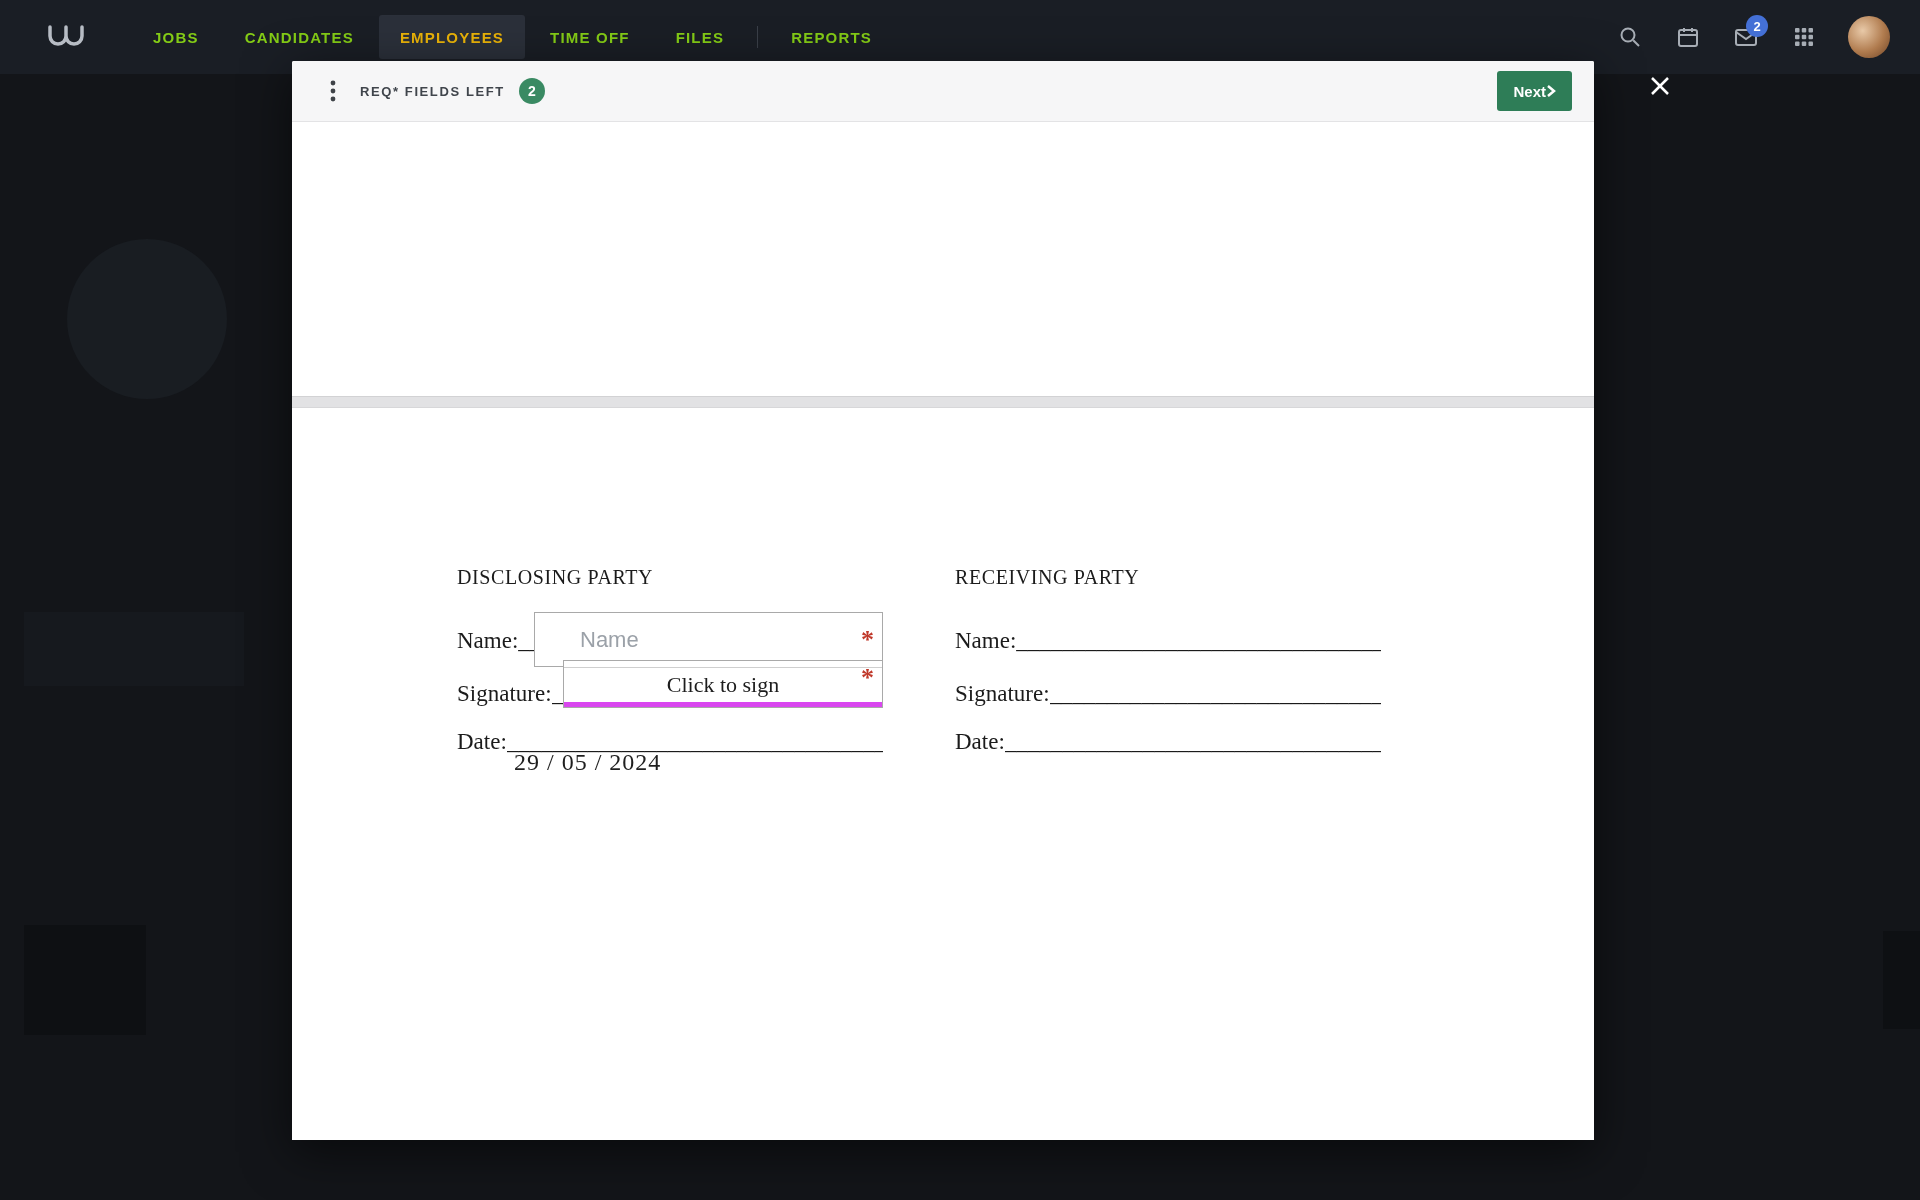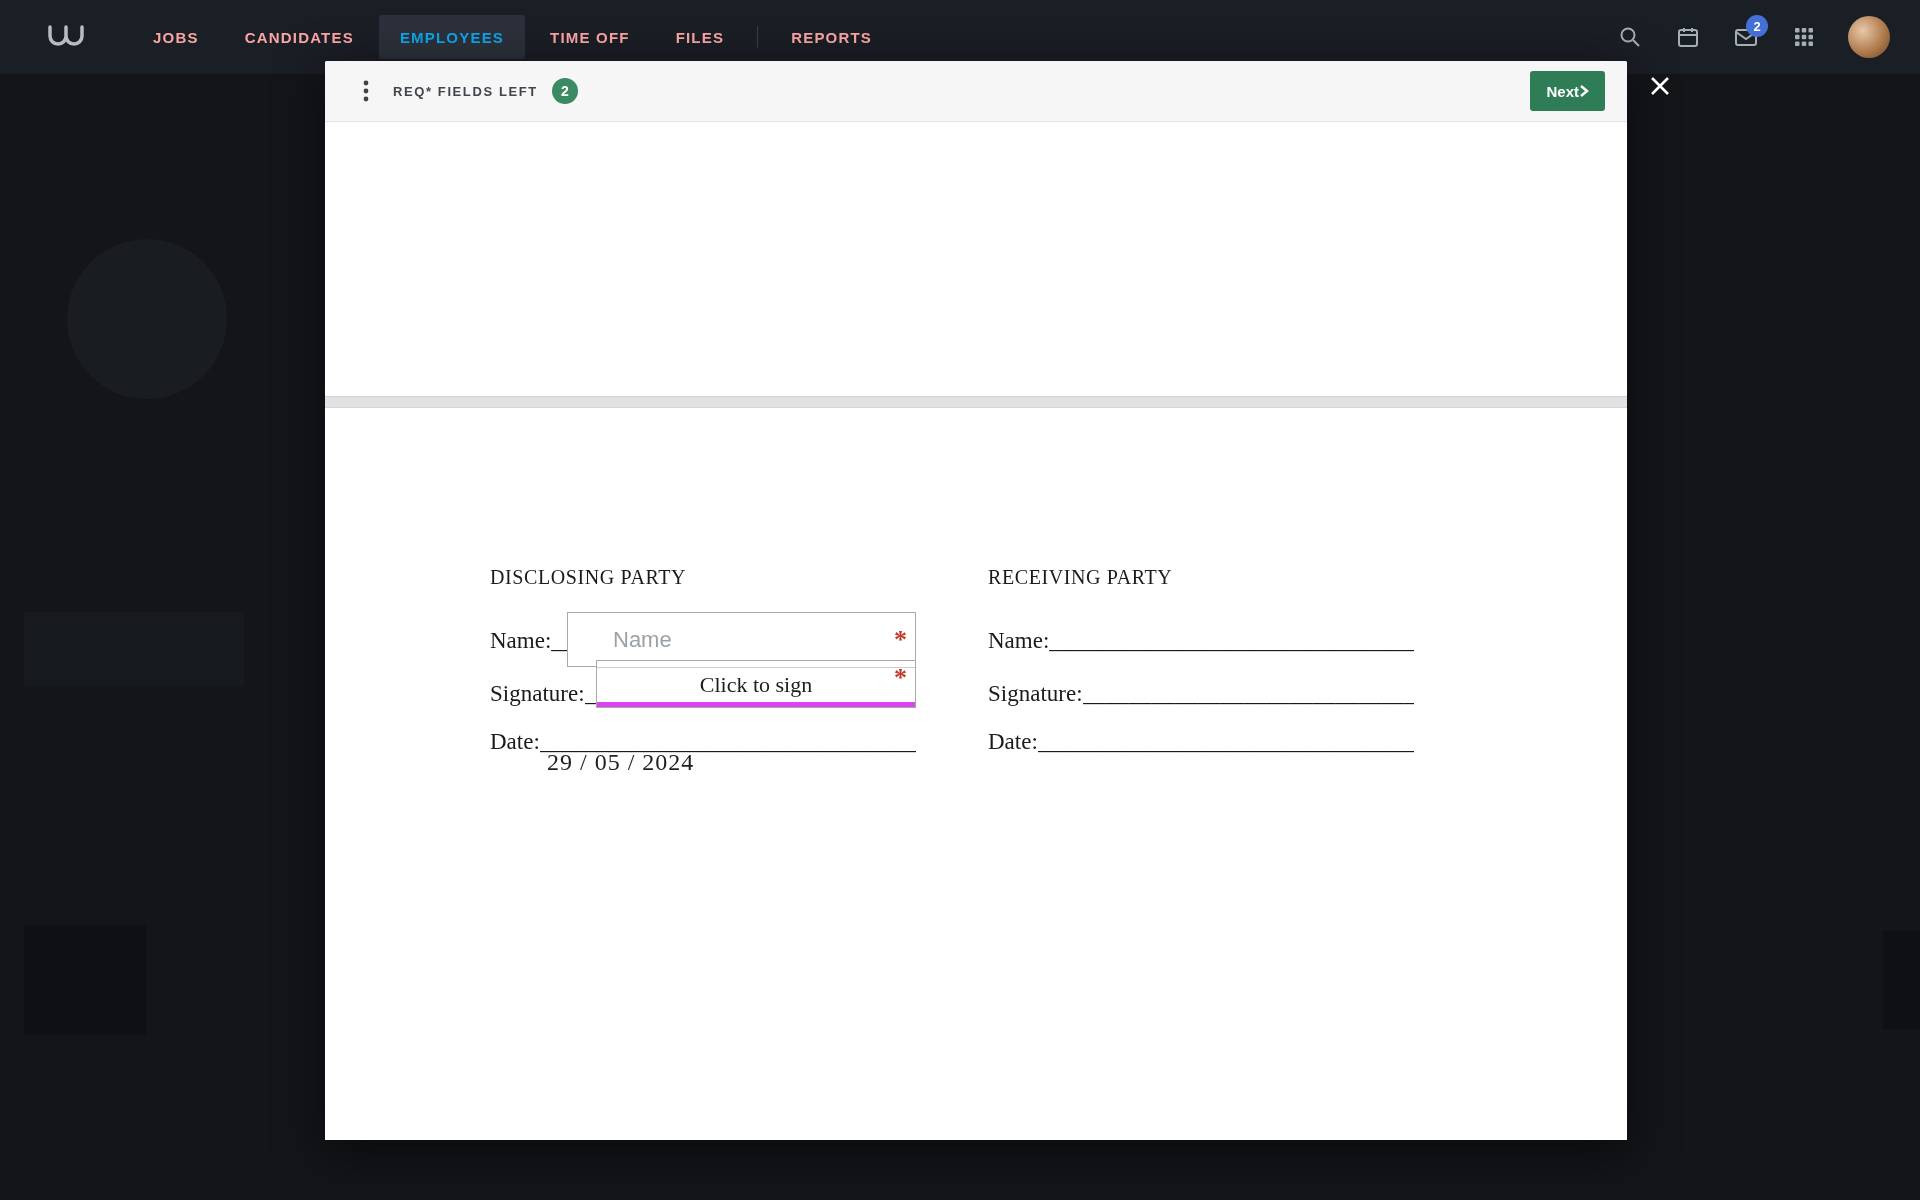--- a/index.html
+++ b/index.html
@@ -12,41 +12,41 @@
   .bg-rect1  { left:24px; top:612px; width:220px; height:74px; background:#16191e; }
   .bg-rect2  { left:24px; top:925px; width:122px; height:110px; background:#0e1013; }
   .bg-rect3  { left:1883px; top:931px; width:37px; height:98px; background:#0e1013; }
 
   
   .topnav { position:absolute; left:0; top:0; width:1920px; height:74px;
             background:#1a1e25; display:flex; align-items:center; z-index:5; }
   .brand { margin-left:42px; margin-right:36px; display:flex; align-items:center; cursor:pointer; }
   .nav-items { display:flex; align-items:center; height:100%; list-style:none; }
   .nav-item { display:flex; align-items:center; height:44px; padding:0 21px; margin:0 2px;
-              color:#fca5a5; font-size:15px; font-weight:600; letter-spacing:1.2px;
+              color:#84cc16; font-size:15px; font-weight:600; letter-spacing:1.2px;
               border-radius:3px; cursor:pointer; white-space:nowrap; }
-  .nav-item.active { background:#2b303a; color:#0ea5e9; }
+  .nav-item.active { background:#2b303a; color:#eab308; }
   .nav-divider { width:1px; height:22px; background:#3a3f48; margin:0 10px; }
   .nav-right { margin-left:auto; margin-right:30px; display:flex; align-items:center; gap:30px; }
   .icon-btn { position:relative; width:28px; height:28px; display:flex; align-items:center;
               justify-content:center; cursor:pointer; background:none; border:none; }
   .icon-btn svg { stroke:#a7adb5; fill:none; stroke-width:2; }
   .mail-badge { position:absolute; top:-8px; right:-8px; min-width:22px; height:22px; padding:0 5px;
                 border-radius:11px; background:#4470d6; color:#fff; font-size:13px; font-weight:700;
                 display:flex; align-items:center; justify-content:center; }
   .avatar { width:42px; height:42px; border-radius:50%; cursor:pointer;
             background:radial-gradient(circle at 35% 35%, #e8c9a8, #b07b4e 55%, #6e4426 100%); }
 
   
   .close-btn { position:absolute; left:1643px; top:69px; width:34px; height:34px; z-index:20;
                background:none; border:none; cursor:pointer; display:flex; align-items:center; justify-content:center; }
   .close-btn svg { stroke:#ffffff; stroke-width:2.5; }
 
   
-  .modal { position:absolute; left:325px; top:61px; width:1302px; height:1079px; z-index:10;
+  .modal { position:absolute; left:292px; top:61px; width:1302px; height:1079px; z-index:10;
            background:#ffffff; box-shadow:0 12px 48px rgba(0,0,0,.55); border-radius:2px; }
   .modal-header { position:absolute; left:0; top:0; width:100%; height:61px; background:#f6f6f7;
                   border-bottom:1px solid #e3e3e5; display:flex; align-items:center;
                   padding:0 22px 0 30px; border-radius:2px 2px 0 0; }
   .kebab { width:22px; height:28px; display:flex; align-items:center; justify-content:center;
            background:none; border:none; cursor:pointer; margin-right:16px; }
   .req-label { font-size:13px; font-weight:700; letter-spacing:1.6px; color:#40454c; }
   .req-badge { margin-left:14px; width:26px; height:26px; border-radius:50%; background:#3a8a63;
                color:#fff; font-size:14px; font-weight:700; display:flex; align-items:center; justify-content:center; }
   .next-btn { margin-left:auto; height:40px; padding:0 16px; background:#2e7d57; border:none;

